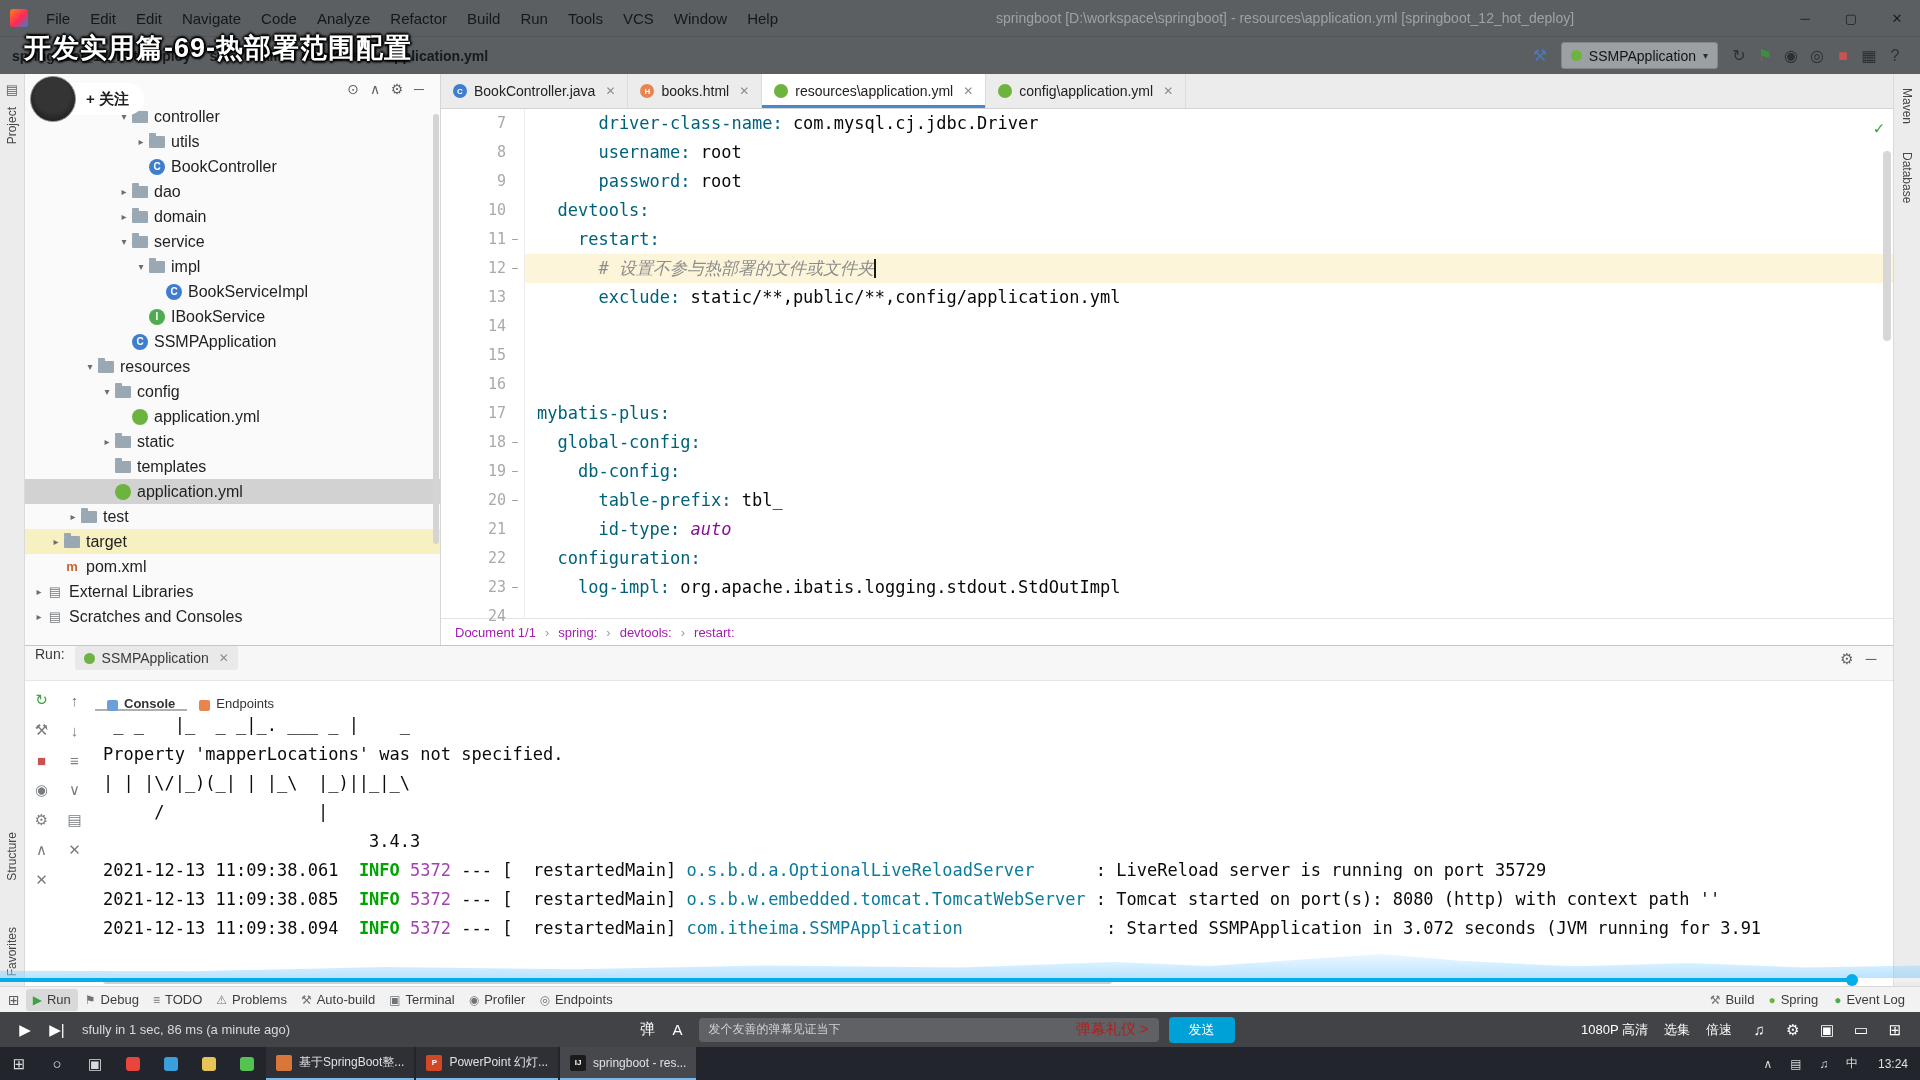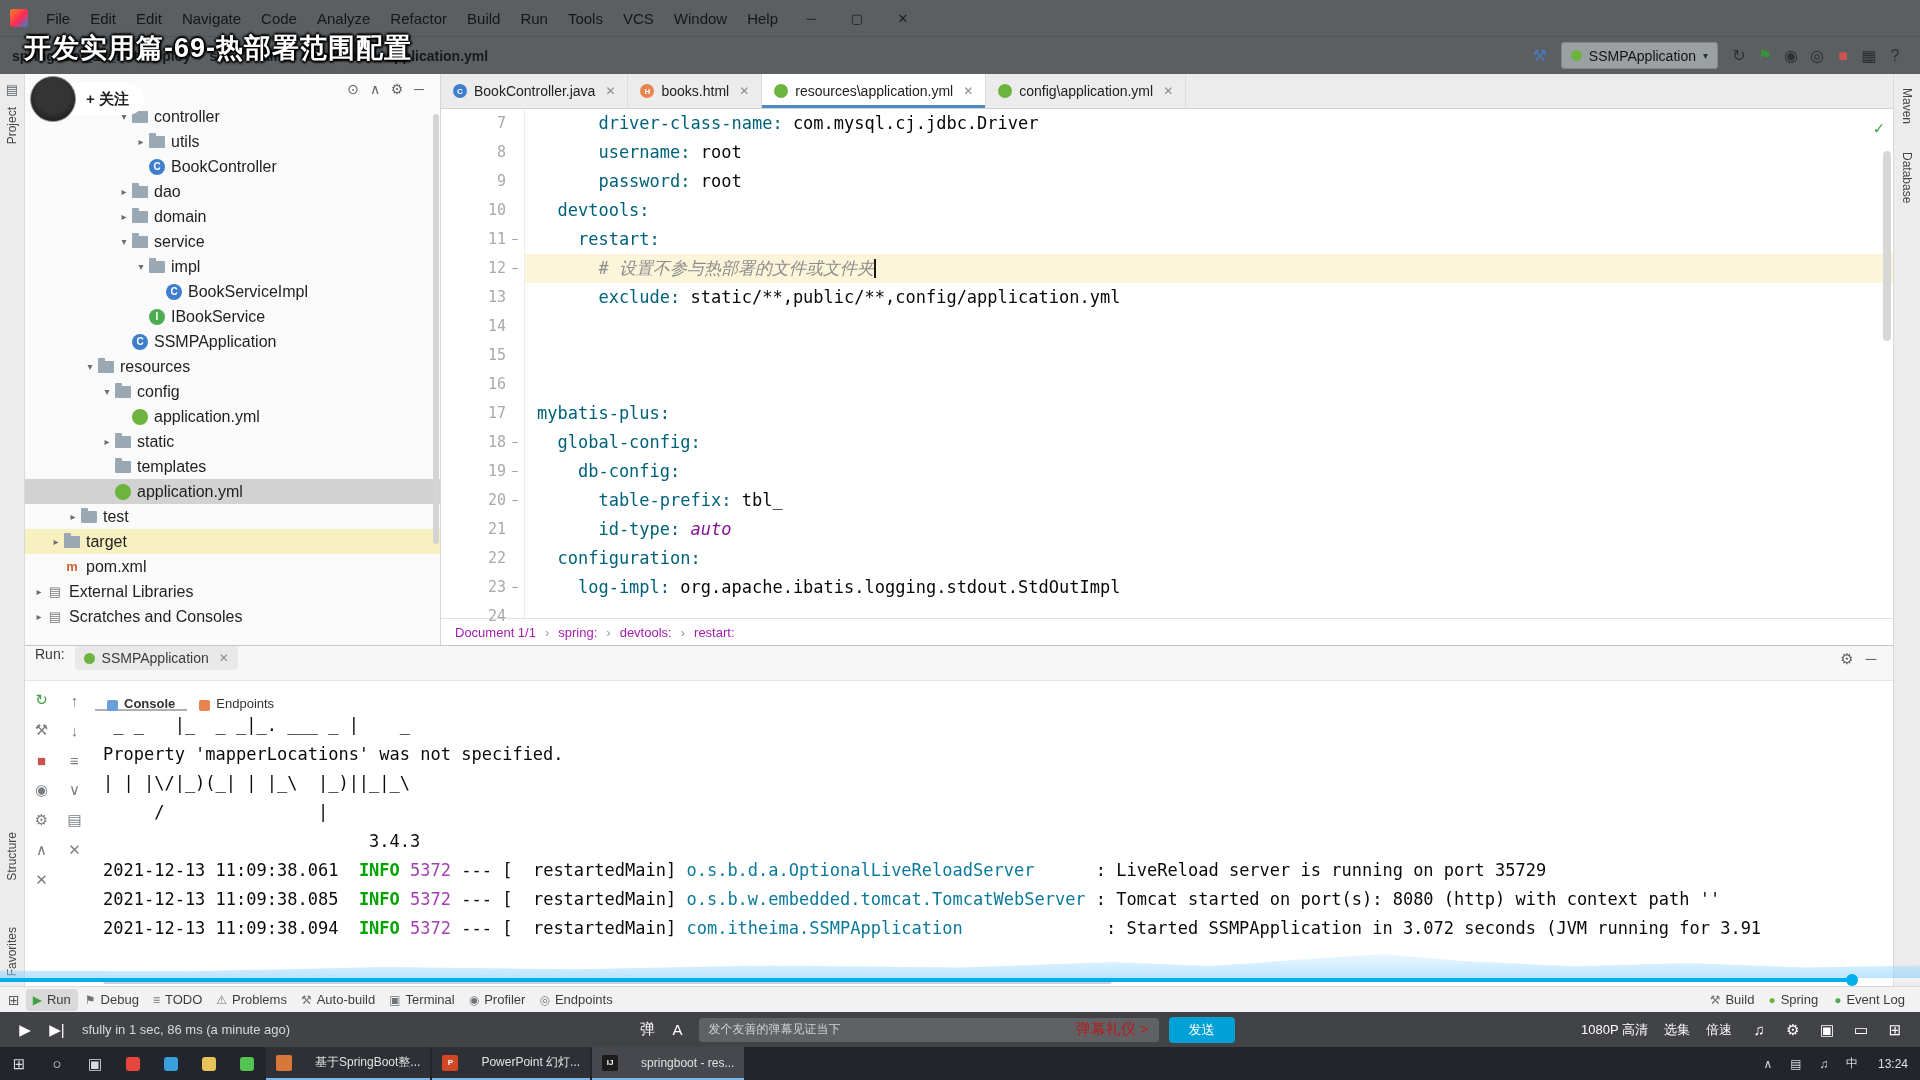--- a/index.html
+++ b/index.html
@@ -116,21 +116,21 @@
 .dm-input{width:460px;height:24px;background:rgba(255,255,255,.16);border-radius:4px;display:flex;align-items:center;padding:0 10px;font-size:12px;color:#cdd2d6;gap:8px}
 .dm-etiq{margin-left:auto;color:#b91c1c;font-size:15px;white-space:nowrap}
 .send-btn{height:26px;background:#00a1d6;border-radius:4px;color:#fff;display:flex;align-items:center;padding:0 20px;font-size:13px}
 .p-right{display:flex;align-items:center;gap:16px;white-space:nowrap}
 .p-label{color:#fff}
 
 .taskbar{height:33px;background:#23252c;display:flex;align-items:center;color:#dfe1e4;font-size:12px;flex:0 0 auto}
 .tb-ic{width:38px;height:100%;display:flex;align-items:center;justify-content:center;font-size:15px;color:#d7dade}
 .tb-dot{width:14px;height:14px;border-radius:3px}
 .tb-apps{display:flex;height:100%}
-.tb-app{display:flex;align-items:center;gap:23px;height:100%;padding:0 10px;border-bottom:2px solid #76b9ed;background:rgba(255,255,255,.05);margin-right:2px;max-width:185px;white-space:nowrap;overflow:hidden}
+.tb-app{display:flex;align-items:center;gap:7px;height:100%;padding:0 10px;border-bottom:2px solid #76b9ed;background:rgba(255,255,255,.05);margin-right:2px;max-width:185px;white-space:nowrap;overflow:hidden}
 .tb-app.active{background:rgba(255,255,255,.16)}
 .tb-appic{width:16px;height:16px;border-radius:2px;display:inline-flex;align-items:center;justify-content:center;font-size:8px;font-weight:bold;color:#fff;flex:0 0 auto}
 .tray{margin-left:auto;display:flex;align-items:center;height:100%}
 .tray .tb-ic{width:28px;font-size:12px}
 .tb-time{padding:0 12px}
 
 .v-title{position:absolute;left:24px;top:30px;z-index:40;font-size:27px;font-weight:bold;color:#fff;letter-spacing:1px;text-shadow:-2px 0 2px #000,2px 0 2px #000,0 -2px 2px #000,0 2px 2px #000,1px 1px 3px #000}
 .follow{position:absolute;left:30px;top:76px;z-index:40;display:flex;align-items:center}
 .avatar{width:46px;height:46px;border-radius:50%;background:radial-gradient(circle at 50% 42%,#343434 50%,#101010 100%);border:1px solid #8a8a8a;z-index:2;flex:0 0 auto}
 .follow-btn{height:32px;background:#fff;border-radius:16px;padding:0 15px 0 30px;margin-left:-20px;display:flex;align-items:center;font-size:15px;font-weight:bold;color:#1d1d1d}
@@ -148,20 +148,21 @@
       <div class="menu-item">Code</div>
       <div class="menu-item">Analyze</div>
       <div class="menu-item">Refactor</div>
       <div class="menu-item">Build</div>
       <div class="menu-item">Run</div>
       <div class="menu-item">Tools</div>
       <div class="menu-item">VCS</div>
       <div class="menu-item">Window</div>
       <div class="menu-item">Help</div>
     </div>
+  <div class="tb-title">springboot [D:\workspace\springboot] - resources\application.yml [springboot_12_hot_deploy]</div>
   <div class="winbtns">
       <div class="winbtn">─</div>
       <div class="winbtn">▢</div>
       <div class="winbtn">✕</div>
     </div>
 </div>
 
 <div class="navbar">
   <div class="crumbs">
       <div class="crumb">springboot_12_hot_deploy</div>

